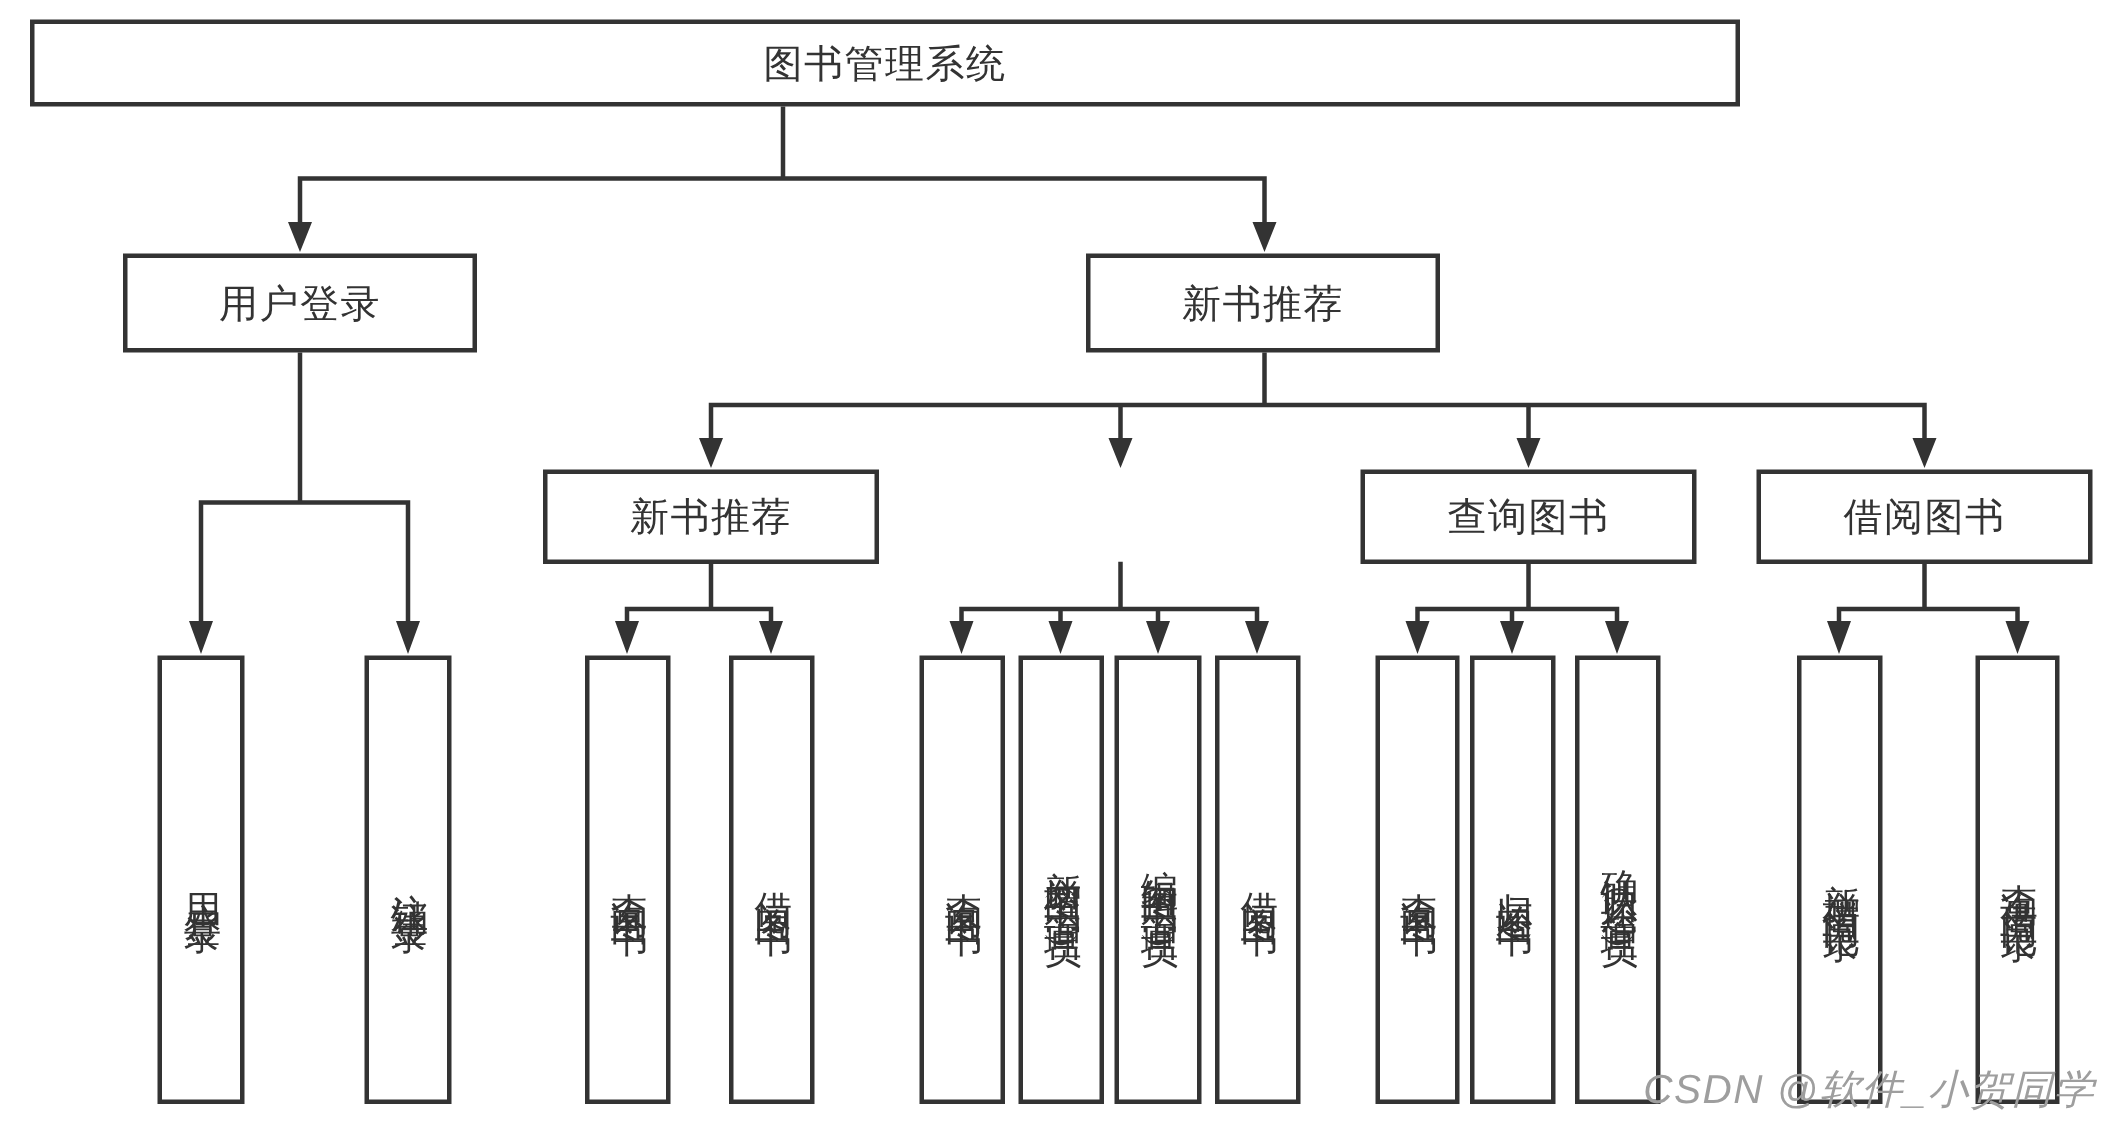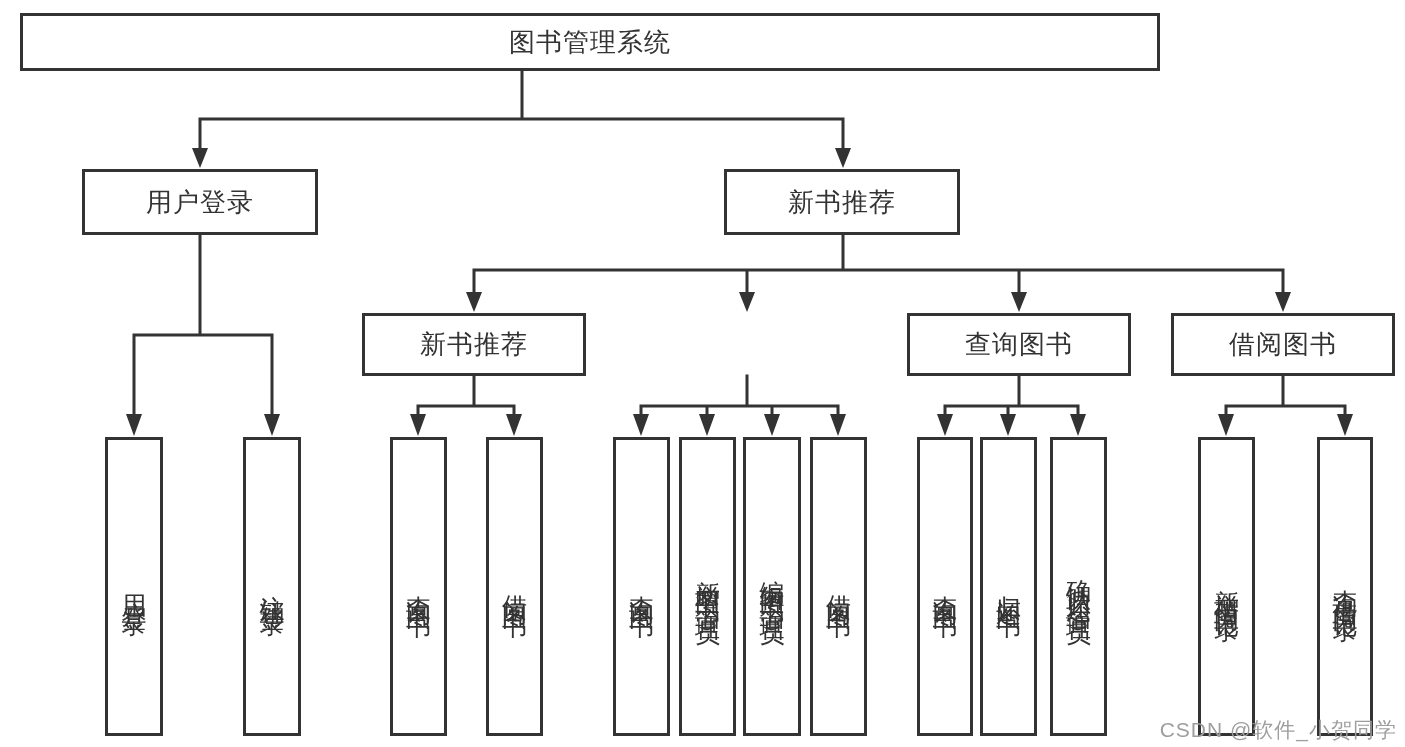--- a/index.html
+++ b/index.html
@@ -39,24 +39,25 @@
     font-size:25px;
     letter-spacing:6px;
     line-height:1;
     white-space:normal;
     overflow:hidden;
   }
   #watermark{
     position:absolute;
     right:8px;
     bottom:3px;
-    font-size:21px;
+    font-size:27px;
     color:var(--watermark);
     letter-spacing:1px;
     z-index:5;
+    font-style:italic;
   }
 </style>
 </head>
 <body>
 
 <div id="canvas">
 
   <svg id="connector-svg" viewBox="0 0 1405 747" xmlns="http://www.w3.org/2000/svg">
     <path class="lines" d="
       M522 70 V119 M200 119 H843 M200 119 V150 M843 119 V150

